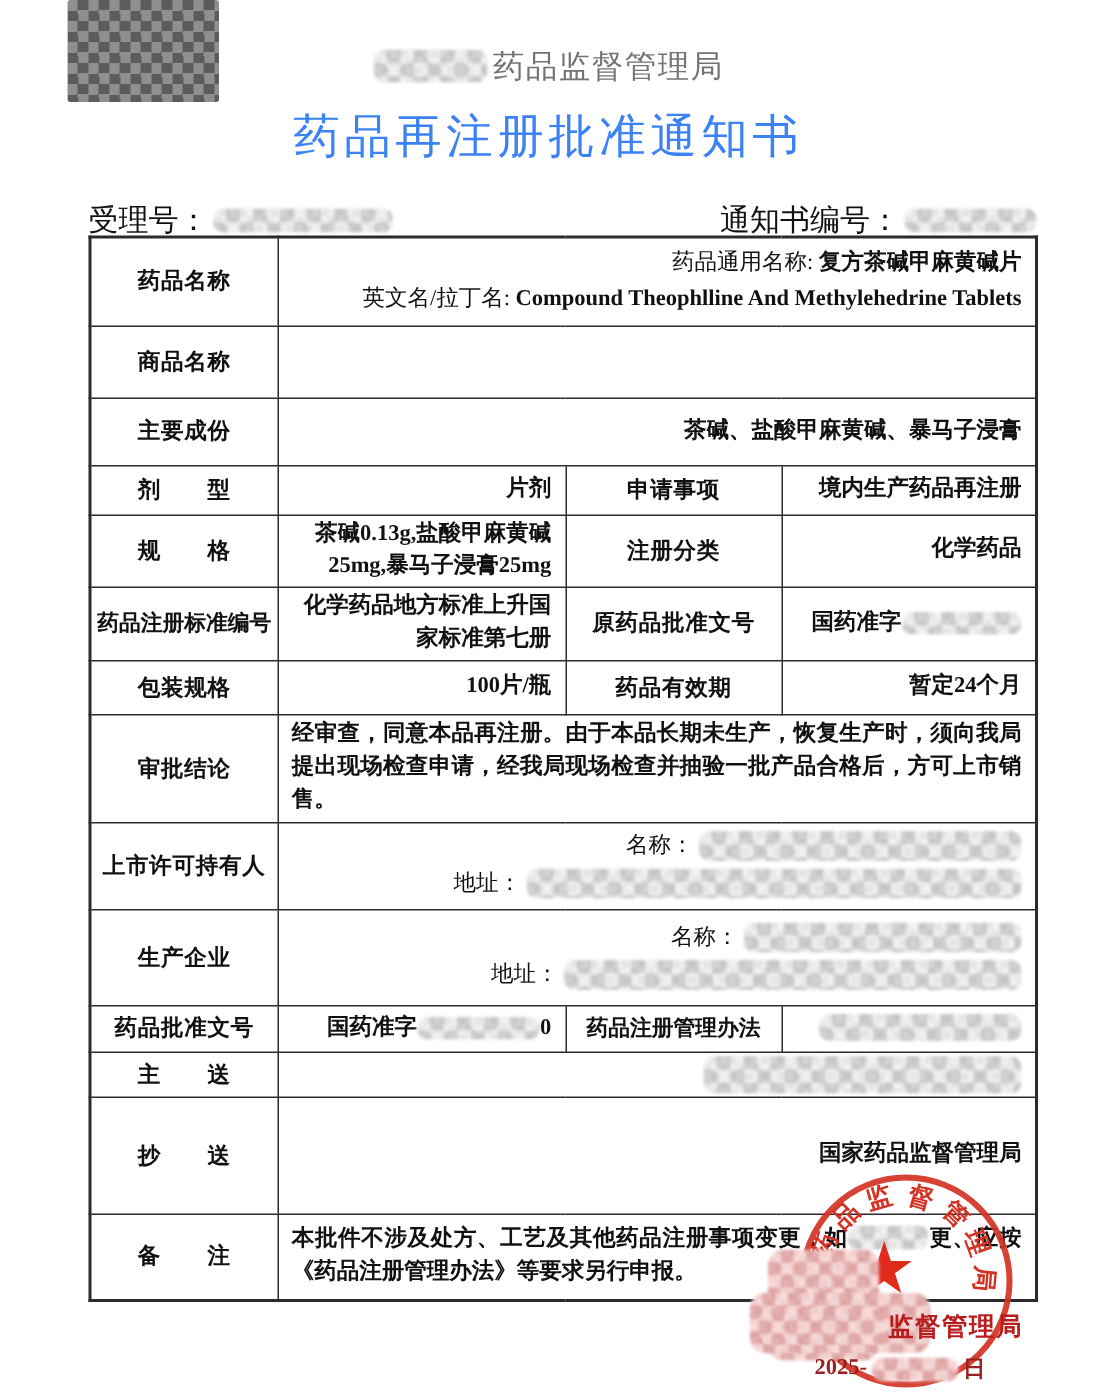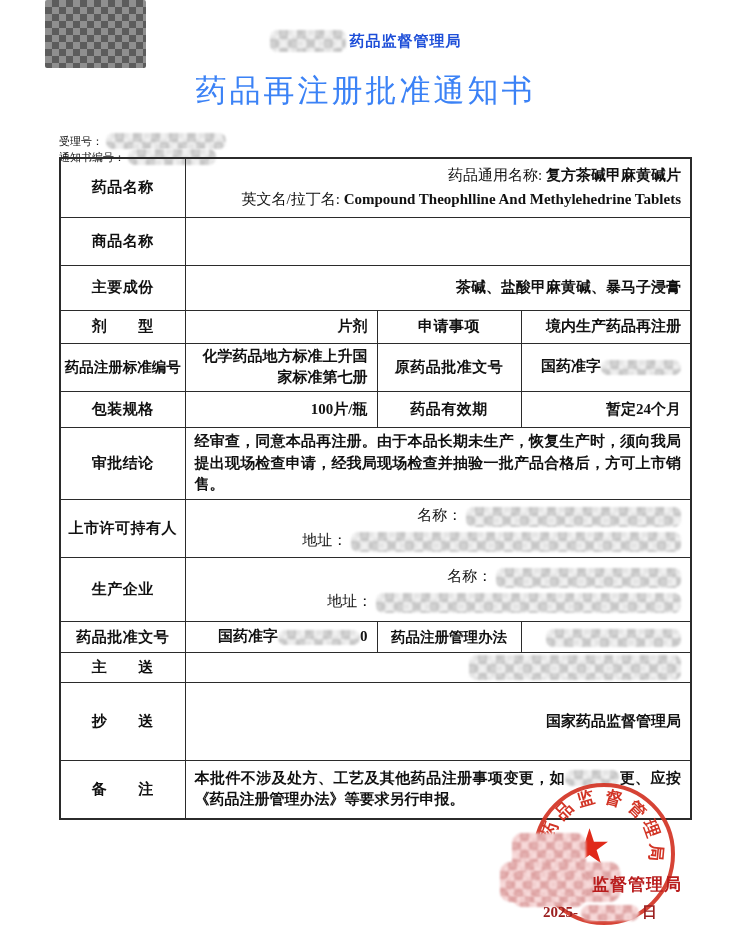--- a/index.html
+++ b/index.html
@@ -24,26 +24,26 @@
     background-color:#eec6c6;
     background-image:
       repeating-conic-gradient(rgba(200,120,120,.35) 0% 25%, rgba(255,235,235,.4) 25% 50%),
       repeating-conic-gradient(rgba(220,150,150,.25) 0% 25%, rgba(250,225,225,.3) 25% 50%);
     background-size:17px 17px,10px 10px;
     border-radius:10px;filter:blur(1px);}
 
   
   .agency-line{position:absolute;top:30px;left:0;width:100%;display:flex;justify-content:center;
     align-items:center;gap:4px;}
-  .agency-name{font-family:"Liberation Sans","DejaVu Sans",sans-serif;font-weight:bold;
-    font-size:15px;color:#1d4ed8;letter-spacing:1px;}
+  .agency-name{font-family:"Liberation Sans","DejaVu Sans",sans-serif;font-weight:normal;
+    font-size:21px;color:#737373;letter-spacing:1px;}
   .doc-title{position:absolute;top:70px;left:0;width:100%;text-align:center;
     font-size:31px;font-weight:normal;letter-spacing:3px;color:#3b82f6;}
   .meta-line{position:absolute;top:133px;left:59px;width:632px;display:flex;
-    justify-content:space-between;align-items:flex-start;font-size:11px;flex-direction:column;}
+    justify-content:space-between;align-items:flex-end;font-size:20px;}
   .meta-item{display:flex;align-items:center;gap:3px;}
 
   
   table.form{position:absolute;left:59px;top:157px;width:631px;border-collapse:collapse;
     table-layout:fixed;border:2px solid #2b2b2b;}
   table.form td{border:1px solid #2b2b2b;font-size:15px;overflow:hidden;}
   .lbl{text-align:center;font-weight:bold;letter-spacing:.5px;padding:0 2px;white-space:nowrap;}
   .lbl.small{letter-spacing:0;font-size:14.5px;}
   .val{padding:2px 9px;font-weight:bold;line-height:1.45;text-align:right;}
   .plain{font-weight:normal;}
@@ -132,20 +132,26 @@
       <td class="val" colspan="3">茶碱、盐酸甲麻黄碱、暴马子浸膏</td>
     </tr>
 
     <tr class="r4">
       <td class="lbl">剂　　型</td>
       <td class="val">片剂</td>
       <td class="lbl">申请事项</td>
       <td class="val">境内生产药品再注册</td>
     </tr>
 
+    <tr class="r5">
+      <td class="lbl">规　　格</td>
+      <td class="val">茶碱0.13g,盐酸甲麻黄碱25mg,暴马子浸膏25mg</td>
+      <td class="lbl">注册分类</td>
+      <td class="val">化学药品</td>
+    </tr>
 
     <tr class="r6">
       <td class="lbl small">药品注册标准编号</td>
       <td class="val">化学药品地方标准上升国家标准第七册</td>
       <td class="lbl">原药品批准文号</td>
       <td class="val">
         <span>国药准字</span><span class="mosaic" style="width:80px;height:15px"></span>
       </td>
     </tr>
 

